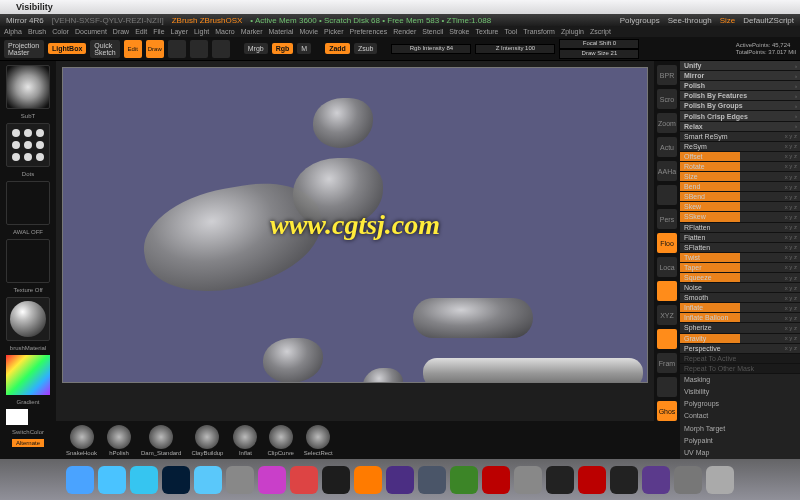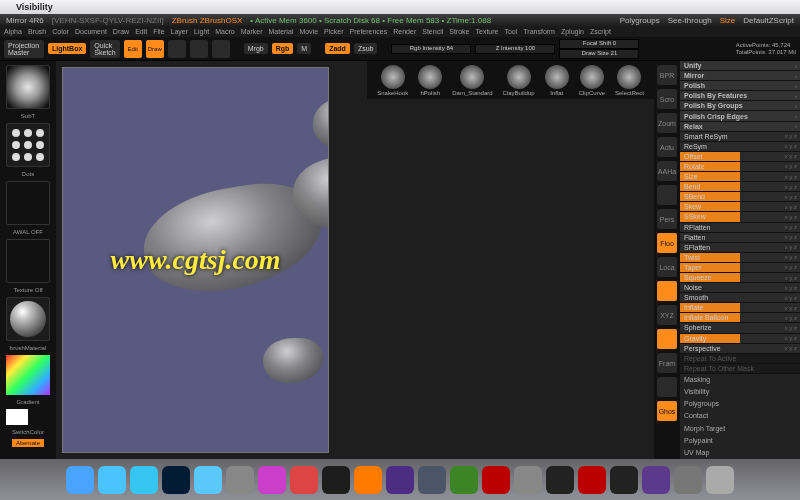--- a/index.html
+++ b/index.html
@@ -38,21 +38,21 @@
   .left-col .lbl { font-size: 6px; color: #999; text-align: center; }
   .left-col .alpha { background: radial-gradient(circle,#e5e5e5 0%,#999 40%,#111 90%); }
   .left-col .mat { background: radial-gradient(circle at 35% 30%,#fff 0%,#bbb 25%,#555 70%,#111 100%); border-radius: 50%; }
   .left-col .picker { width: 44px; height: 40px; background: linear-gradient(135deg,#ff3030 0%,#ffeb3b 25%,#30ff60 50%,#30b0ff 75%,#b030ff 100%); }
   .left-col .dots { display: grid; grid-template-columns: repeat(3,8px); gap: 4px; }
   .left-col .dots span { width: 8px; height: 8px; background: #ddd; border-radius: 50%; }
   .left-col .swbar { width: 44px; display: flex; }
   .left-col .sw { width: 22px; height: 16px; }
 
   
-  .canvas-wrap { flex: 1; background: #1e1e1e; position: relative; display: flex; flex-direction: row; gap: 32px; }
+  .canvas-wrap { flex: 1; background: #1e1e1e; position: relative; display: flex; flex-direction: column; gap: 32px; }
   .canvas { flex: 1; background: #5a5a80; margin: 6px; border: 1px solid #777; position: relative; overflow: hidden; }
   .watermark { position: absolute; top: 50%; left: 50%; transform: translate(-50%,-50%); color: #ffeb3b; font-family: Georgia, 'Times New Roman', serif; font-size: 28px; font-weight: bold; font-style: italic; text-shadow: 0 0 4px #000; }
   .blob { position: absolute; background: radial-gradient(ellipse at 40% 30%,#ddd 0%,#888 40%,#444 90%); border-radius: 50% 40% 55% 45%; opacity: 0.9; }
   .cyl { position: absolute; background: linear-gradient(#ddd,#999,#666); border-radius: 14px; }
 
   .brush-shelf { height: 38px; background: #111; display: flex; align-items: center; gap: 10px; padding: 0 10px; }
   .brush-shelf .b { display: flex; flex-direction: column; align-items: center; gap: 1px; }
   .brush-shelf .bi { width: 24px; height: 24px; background: radial-gradient(circle,#bbb 0%,#555 70%,#111 100%); border-radius: 50%; }
   .brush-shelf .bn { font-size: 6px; color: #aaa; }
 

